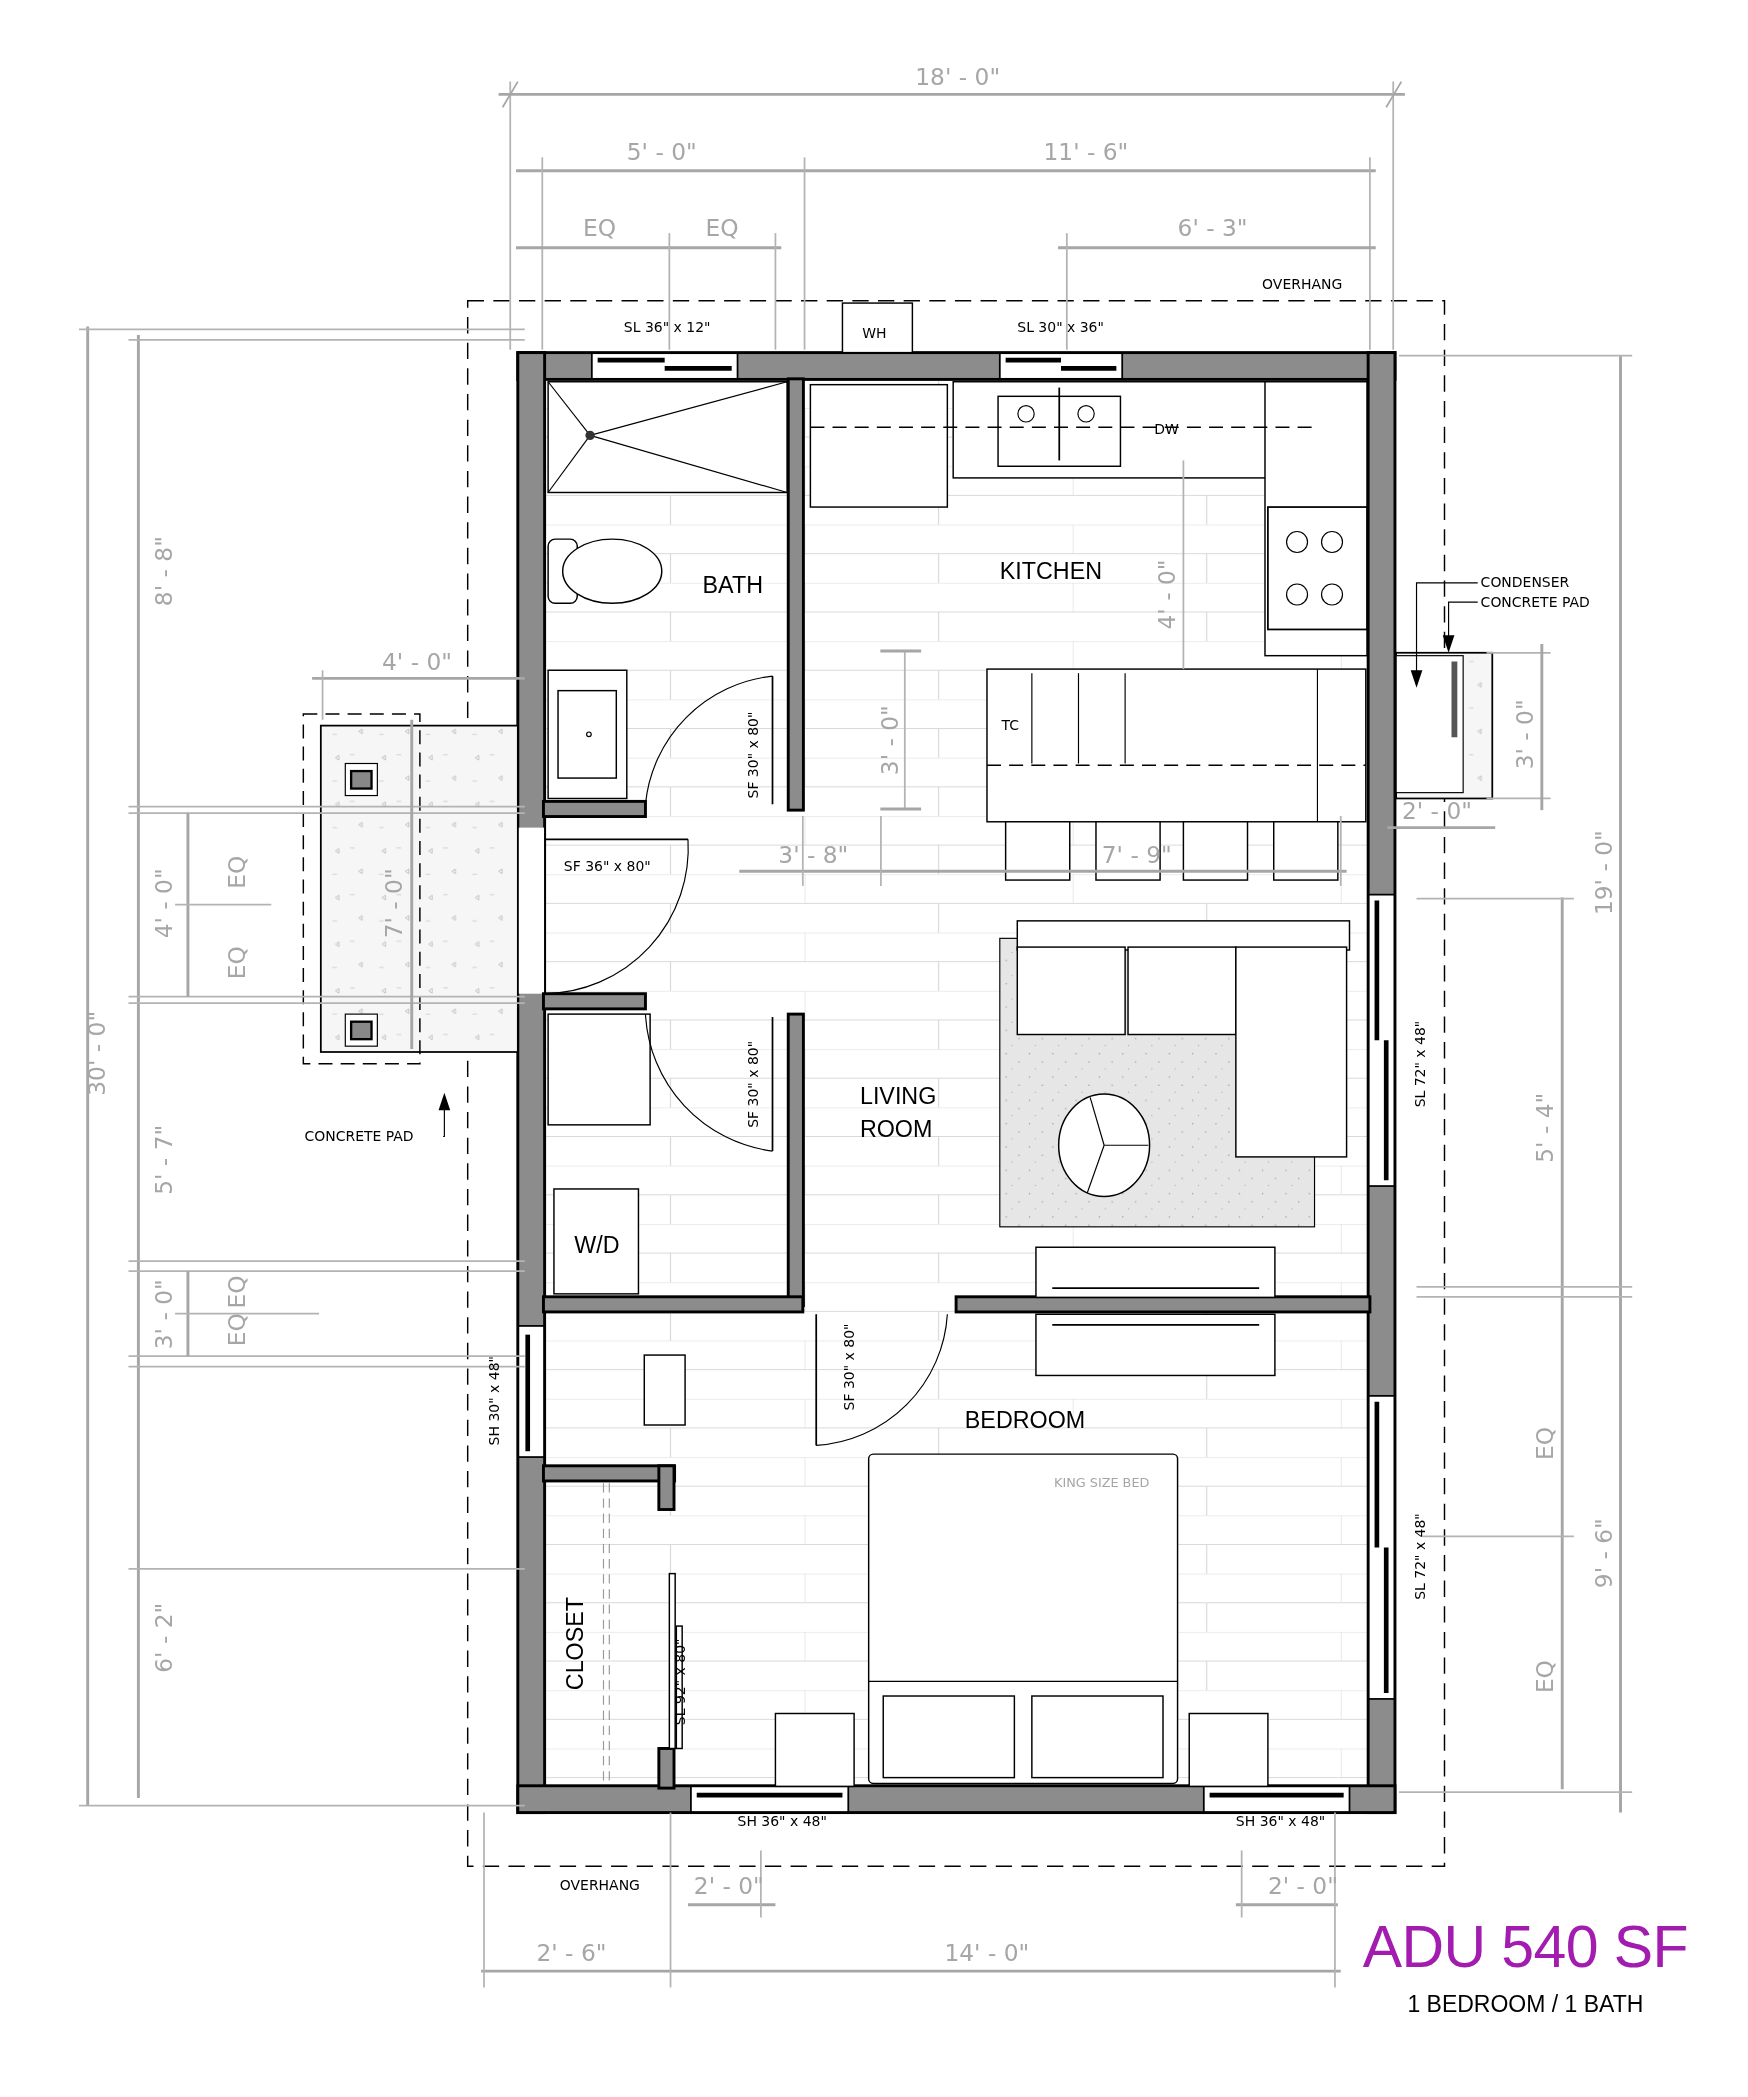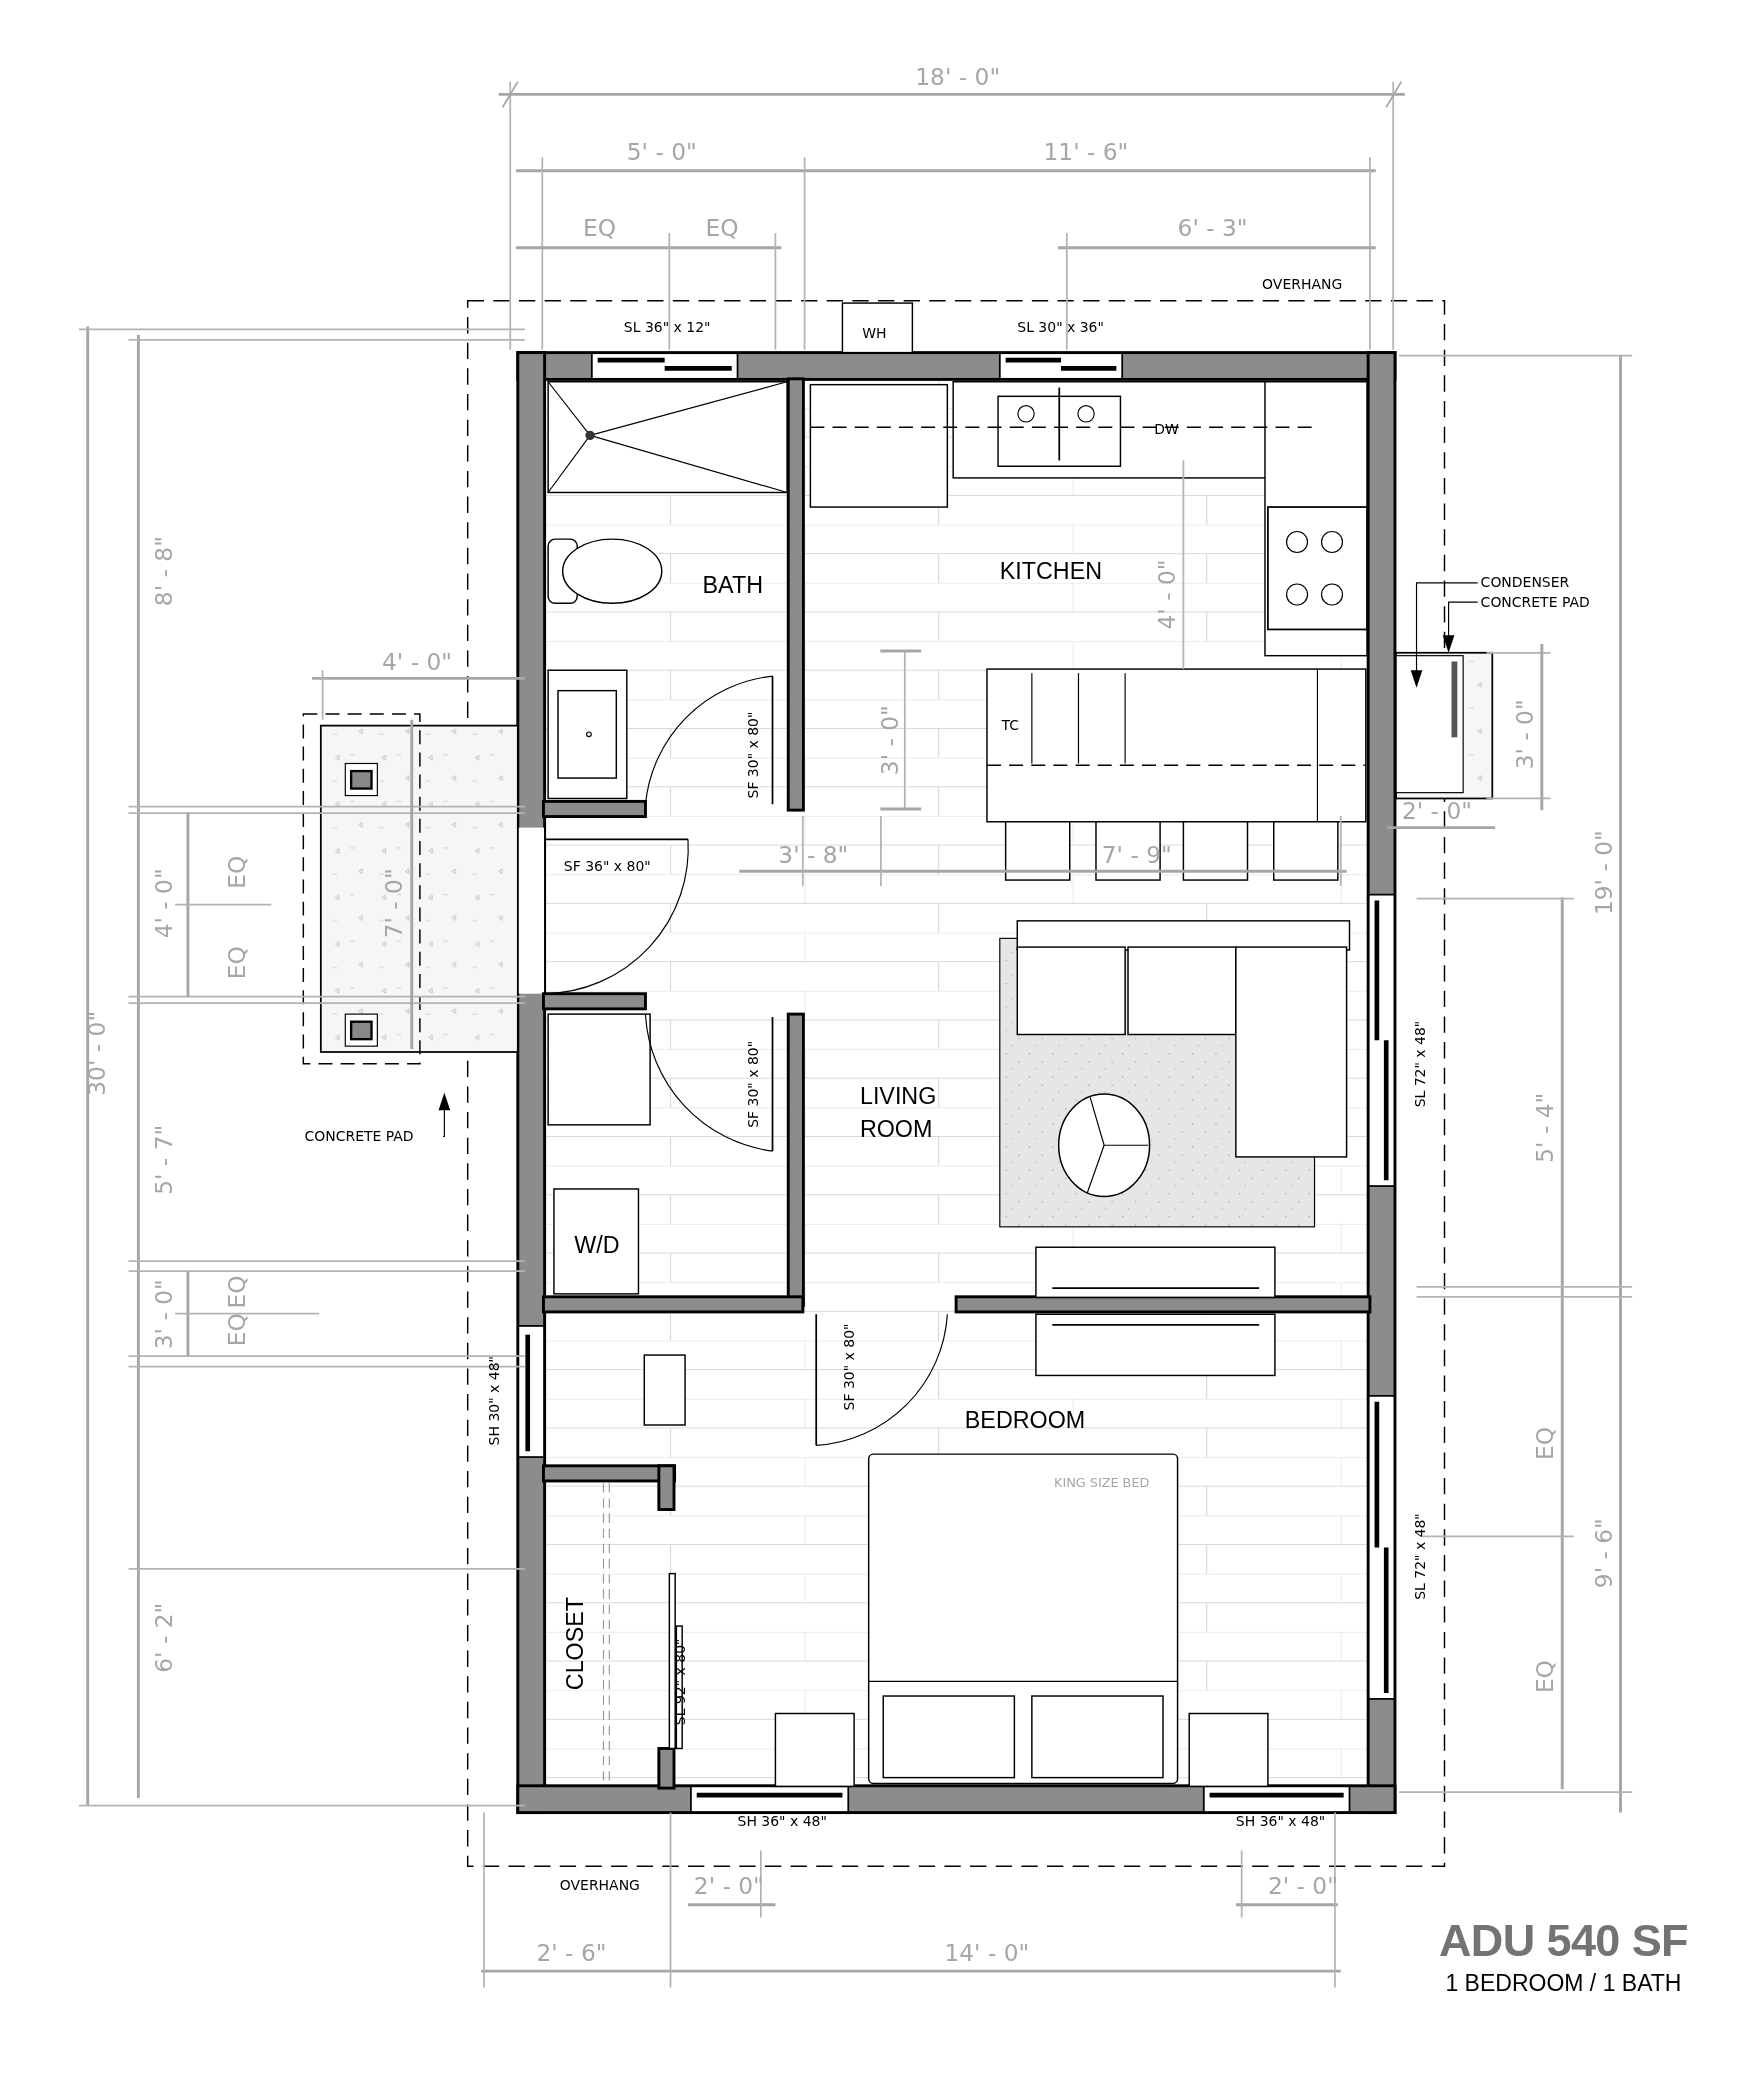--- a/index.html
+++ b/index.html
@@ -11,22 +11,22 @@
   .ext-line { stroke:#b3b3b3; stroke-width:3; }
   .tick { stroke:#a6a6a6; stroke-width:3; }
   .wall { fill:#8c8c8c; stroke:#000; stroke-width:5; }
   .label-room { fill:#000; font-family:"Liberation Sans", sans-serif; font-size:40px; }
   .label-small { fill:#000; font-family:"DejaVu Sans", sans-serif; font-size:24px; }
   .dash { stroke:#000; stroke-width:2.5; stroke-dasharray:24 14; fill:none; }
   .fixture { fill:#fff; stroke:#000; stroke-width:2.5; }
   .thin { fill:none; stroke:#000; stroke-width:2; }
   .tile { stroke:#d9d9d9; stroke-width:2; }
   #title-block { position:absolute; right:61px; top:1918px; text-align:center; }
-  #title-main { font-family:"Liberation Sans", sans-serif; font-weight:bold; font-size:45px; color:#737373; line-height:1; letter-spacing:-0.6px; }
-  #title-sub { font-family:"Liberation Sans", sans-serif; font-size:23px; color:#000; margin-top:7px; }
+  #title-main { font-family:"Liberation Sans", sans-serif; font-weight:normal; font-size:59px; color:#a21caf; line-height:1; letter-spacing:-0.6px; }
+  #title-sub { font-family:"Liberation Sans", sans-serif; font-size:23px; color:#000; margin-top:14px; }
 </style>
 </head>
 <body>
 
 <svg width="1749" height="2097" viewBox="0 0 3000 3598">
 
   <defs>
     <pattern id="tiles" x="0" y="0" width="460" height="100" patternUnits="userSpaceOnUse">
       <rect width="460" height="100" fill="#ffffff"></rect>
       <line x1="0" y1="0" x2="460" y2="0" class="tile"></line>

